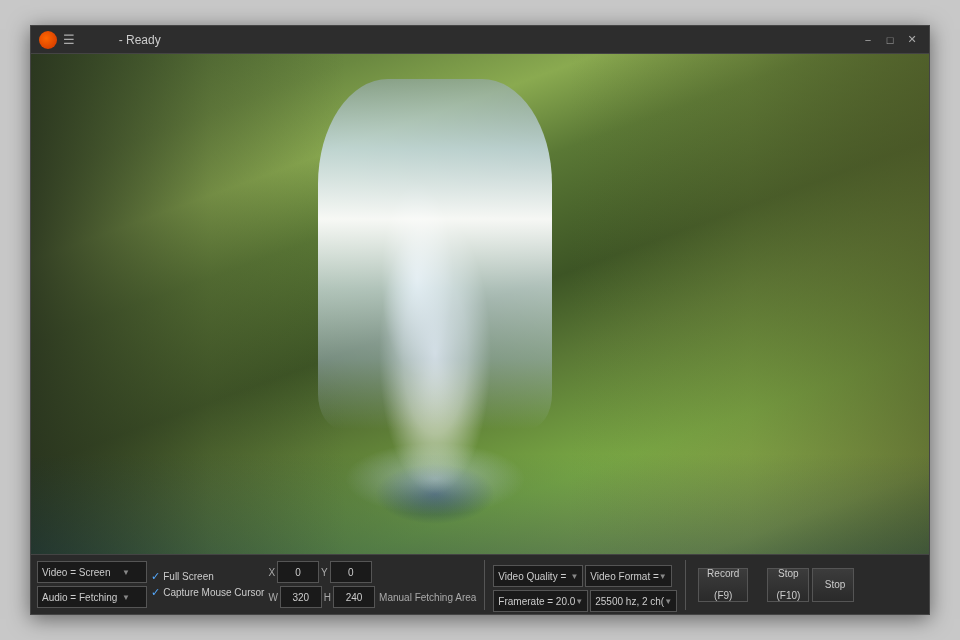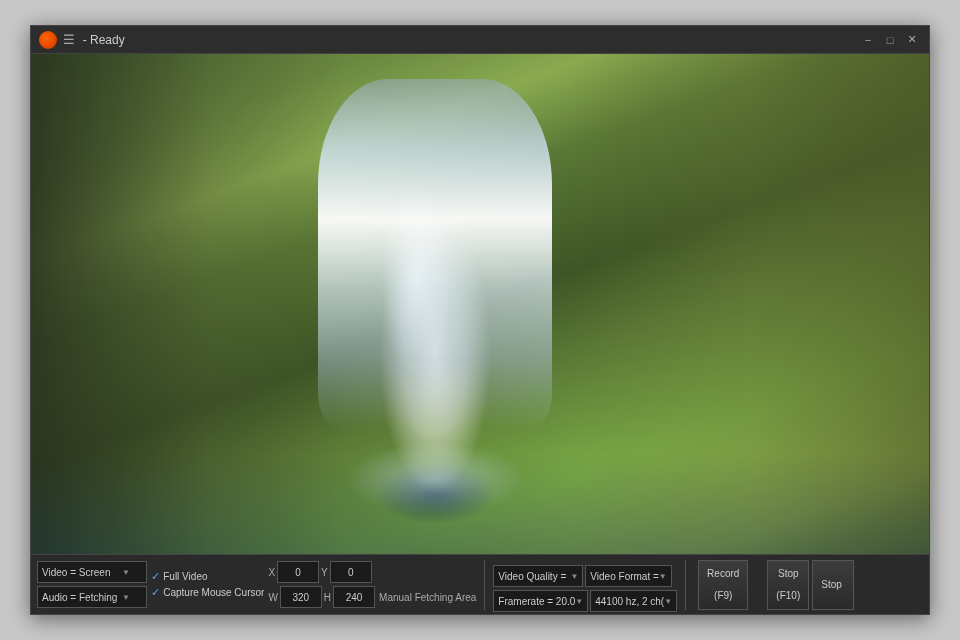--- a/index.html
+++ b/index.html
@@ -42,20 +42,21 @@
     .titlebar-menu-icon {
       color: #aaa;
       margin-right: 8px;
       font-size: 13px;
       cursor: pointer;
     }
     .titlebar-title {
       color: #ccc;
       font-size: 12px;
       flex: 1;
+      margin-left: 36px;
     }
     .titlebar-controls {
       display: flex;
       gap: 4px;
     }
     .titlebar-btn {
       width: 18px;
       height: 18px;
       display: flex;
       align-items: center;
@@ -234,24 +235,24 @@
     }
     .action-btn {
       background: linear-gradient(to bottom, #3c3c3c, #2a2a2a);
       border: 1px solid #555;
       color: #ccc;
       font-size: 10px;
       padding: 4px 8px;
       cursor: pointer;
       text-align: center;
       min-width: 42px;
-      height: 50px;
-      display: flex;
-      align-items: center;
-      justify-content: flex-start;
+      height: 34px;
+      display: flex;
+      align-items: center;
+      justify-content: flex-end;
     }
     .action-btn.record-btn {
       background: linear-gradient(to bottom, #3c3c3c, #2a2a2a);
     }
     .action-btn.stop-btn {
       background: linear-gradient(to bottom, #3c3c3c, #2a2a2a);
       margin-left: 16px;
     }
     .action-btn span {
       display: block;
@@ -288,21 +289,21 @@
       <div class="tb-select">
         <span>Audio = Fetching</span>
         <span class="tb-select-arrow">▼</span>
       </div>
     </div>
 
     <div class="toolbar-row">
       <div class="tb-checkbox-row">
         <div class="tb-checkbox">
           <span class="check-mark">✓</span>
-          <span>Full Video</span>
+          <span>Full Screen</span>
         </div>
       </div>
       <div class="tb-checkbox-row">
         <div class="tb-checkbox">
           <span class="check-mark">✓</span>
           <span>Capture Mouse Cursor</span>
         </div>
       </div>
     </div>
 
@@ -346,21 +347,21 @@
           <span>Video Format =</span>
           <span class="tb-select-arrow" style="margin-left:auto;">▼</span>
         </div>
       </div>
       <div class="tb-info-row">
         <div class="tb-info-box">
           <span>Framerate = 20.0</span>
           <span class="tb-select-arrow" style="margin-left:auto;">▼</span>
         </div>
         <div class="tb-info-box tb-info-box-sm">
-          <span>44100 hz, 2 ch(</span>
+          <span>25500 hz, 2 ch(</span>
           <span class="tb-select-arrow" style="margin-left:auto;">▼</span>
         </div>
       </div>
     </div>
 
     <div class="tb-divider"></div>
 
     <div class="action-btns">
       <button class="action-btn record-btn">
         <span>

